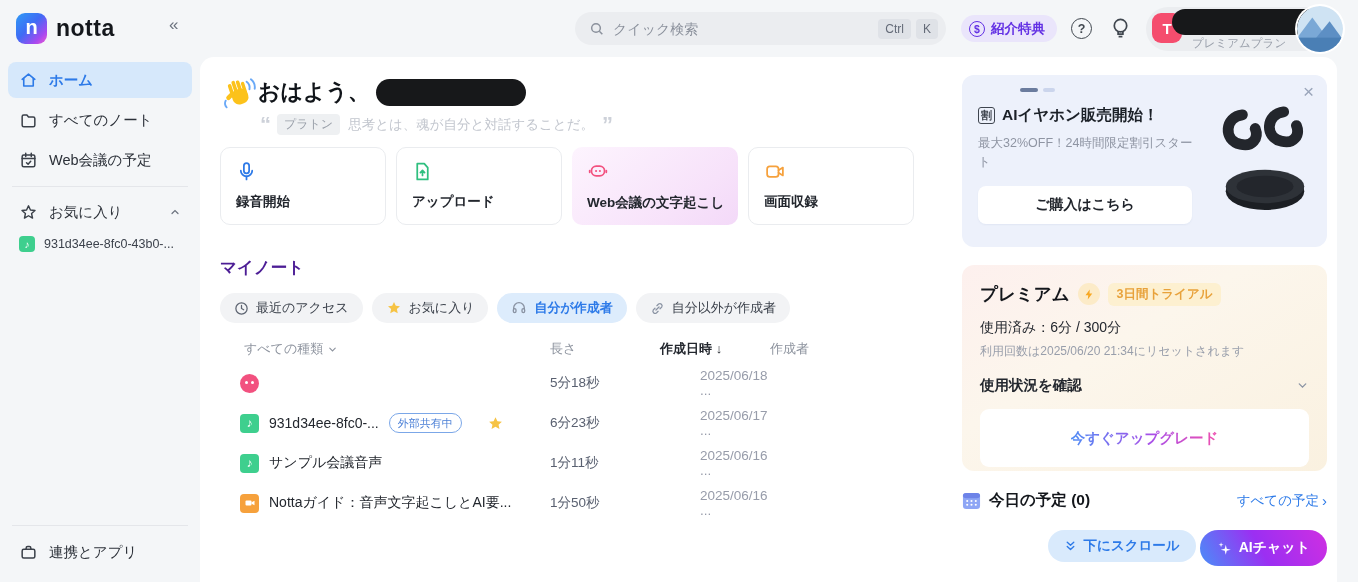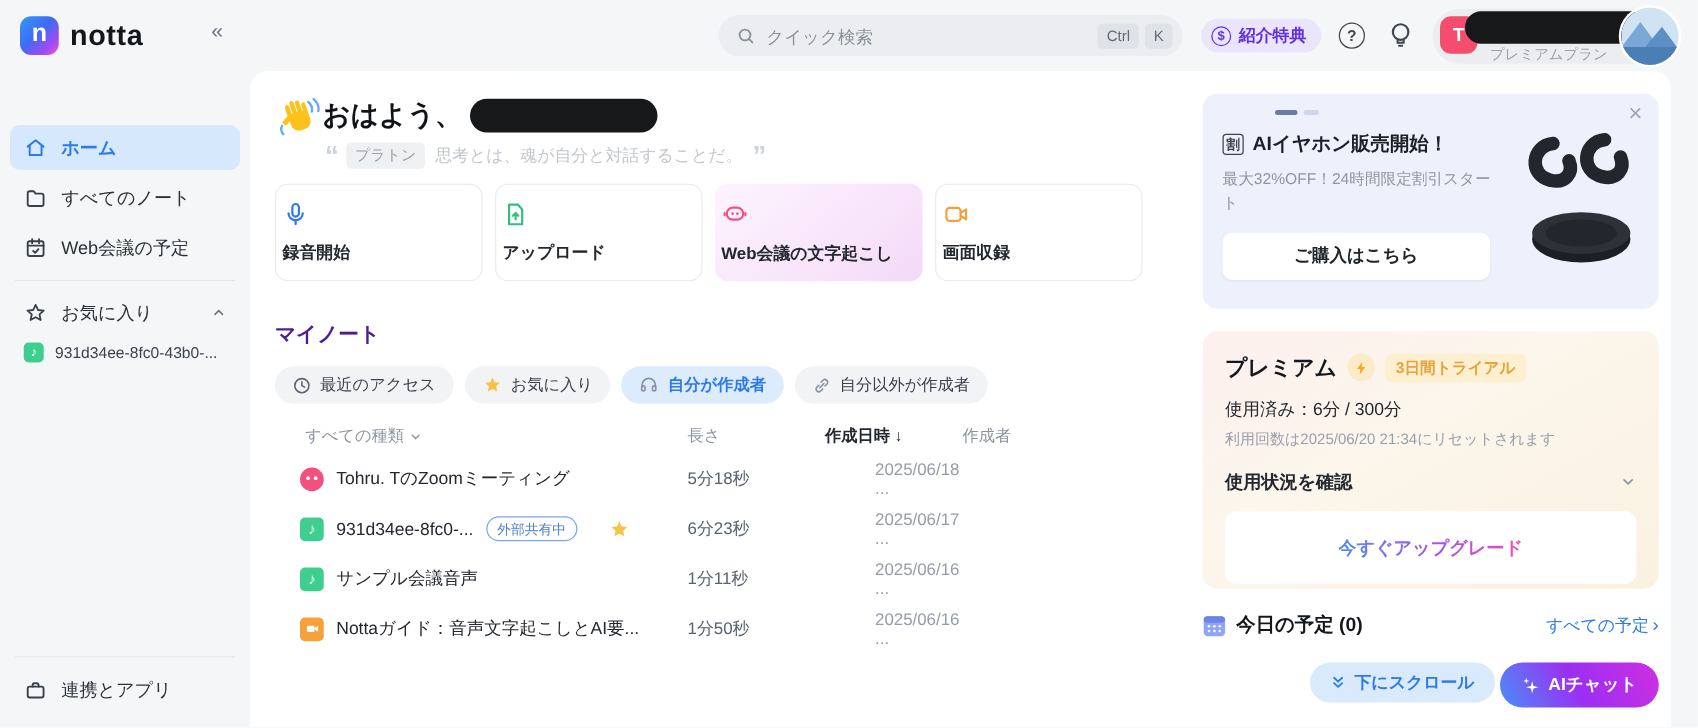--- a/index.html
+++ b/index.html
@@ -24,21 +24,21 @@
   .userpill { position:absolute; left:1146px; top:7px; width:186px; height:44px; background:#ebedf0; border-radius:22px; cursor:pointer; }
   .uavatar { position:absolute; left:1152px; top:13px; width:30px; height:30px; border-radius:9px; background:#f54d6e; color:#fff; font-size:15px; font-weight:700; display:flex; align-items:center; justify-content:center; }
   .redact-name { position:absolute; left:1172px; top:9px; width:146px; height:26px; border-radius:13px; background:#17181a; }
   .uplan { position:absolute; left:1192px; top:36px; font-size:11.5px; color:#9aa0ab; }
   .uphoto { position:absolute; left:1297px; top:6px; width:46px; height:46px; border-radius:50%; overflow:hidden; box-shadow:0 0 0 2px #fff; }
 
   
   .sidebar { position:absolute; top:57px; left:0; width:200px; bottom:0; padding:5px 8px; }
   .side-item { display:flex; align-items:center; gap:11px; height:36px; border-radius:8px; padding:0 11px; font-size:14.5px; color:#2b3038; margin-bottom:4px; cursor:pointer; }
   .side-item svg { flex:none; }
-  .side-item.active { background:#d6e8fb; color:#2d7ae8; font-weight:600;margin-top:38px; }
+  .side-item.active { background:#d6e8fb; color:#2d7ae8; font-weight:600; }
   .side-div { height:1px; background:#e4e6ea; margin:8px 4px; }
   .fav-head { display:flex; align-items:center; gap:11px; height:34px; padding:0 11px; font-size:14.5px; color:#2b3038; cursor:pointer; }
   .fav-head .sp { flex:1; }
   .fav-item { display:flex; align-items:center; gap:9px; height:30px; padding:0 11px; font-size:12.5px; color:#3c424c; cursor:pointer; }
   .side-bottom { position:absolute; left:8px; right:8px; bottom:8px; }
   .chip-audio { border-radius:4px; background:#3ecf8e; color:#fff; display:flex; align-items:center; justify-content:center; flex:none; }
   .chip-audio.s16 { width:16px; height:16px; font-size:10px; }
   .chip-audio.s20 { width:19px; height:19px; font-size:12px; }
   .chip-video { width:19px; height:19px; border-radius:4px; background:#f6a13c; display:flex; align-items:center; justify-content:center; flex:none; }
   .chip-bot { width:19px; height:19px; border-radius:50%; background:#f2517f; position:relative; flex:none; }
@@ -50,21 +50,21 @@
   .hand { position:absolute; left:20px; top:17px; }
   .greet { position:absolute; left:58px; top:20px; display:flex; align-items:center; gap:6px; }
   .greet-text { font-size:22px; font-weight:800; color:#101419; }
   .redact-g { width:150px; height:27px; border-radius:14px; background:#17181a; }
   .quote { position:absolute; left:60px; top:57px; display:flex; align-items:center; gap:8px; }
   .qmark { font-size:22px; font-weight:800; color:#cdd1d9; line-height:10px; letter-spacing:-2px; }
   .qauthor { background:#eef0f2; color:#9aa0aa; font-size:12px; border-radius:4px; padding:2px 7px; }
   .qtext { font-size:13.5px; color:#c2c6ce; }
 
   .actions { position:absolute; left:20px; top:90px; display:flex; gap:10px; }
-  .acard { width:166px; height:78px; border:1px solid #eaecef; border-radius:10px; padding:13px 5px; display:flex; flex-direction:column; justify-content:space-between; cursor:pointer; background:#fff; }
+  .acard { width:166px; height:78px; border:1px solid #eaecef; border-radius:10px; padding:13px 15px; display:flex; flex-direction:column; justify-content:space-between; cursor:pointer; background:#fff; }
   .acard.hl { border:none; background:linear-gradient(140deg,#fdf4fe 0%,#f7e2fa 70%,#f3d9f8 100%); }
   .acard .lbl { font-size:13.5px; font-weight:600; color:#23272e; white-space:nowrap; }
 
   .notes-title { position:absolute; left:20px; top:200px; font-size:16.5px; font-weight:800; color:#4c1d95; }
   .chips { position:absolute; left:20px; top:236px; display:flex; gap:9px; }
   .chip { height:30px; display:flex; align-items:center; gap:7px; background:#f2f3f5; border-radius:15px; padding:0 14px; font-size:13px; color:#3c424c; cursor:pointer; white-space:nowrap; }
   .chip.active { background:#ddecfc; color:#2d7ae8; font-weight:700; }
 
   .table { position:absolute; left:20px; top:278px; width:714px; }
   .thead, .trow { display:grid; grid-template-columns:330px 110px 110px 164px; align-items:center; }
@@ -323,21 +323,20 @@
         <div class="sorted"><span>作成日時</span> <span>↓</span></div>
         <div><span>作成者</span></div>
       </div>
 
       <div class="trow">
         <div class="c1">
           <span class="chip-bot">
               <i class="l"></i>
               <i class="r"></i>
             </span>
-          <span class="row-title">Tohru. TのZoomミーティング</span>
         </div>
         <div class="dur">5分18秒</div>
         <div class="dat">2025/06/18 ...</div>
         <div><span class="redact-c"></span></div>
       </div>
 
       <div class="trow">
         <div class="c1">
           <span class="chip-audio s20">♪</span>
           <span class="row-title" style="flex:none">931d34ee-8fc0-...</span>

